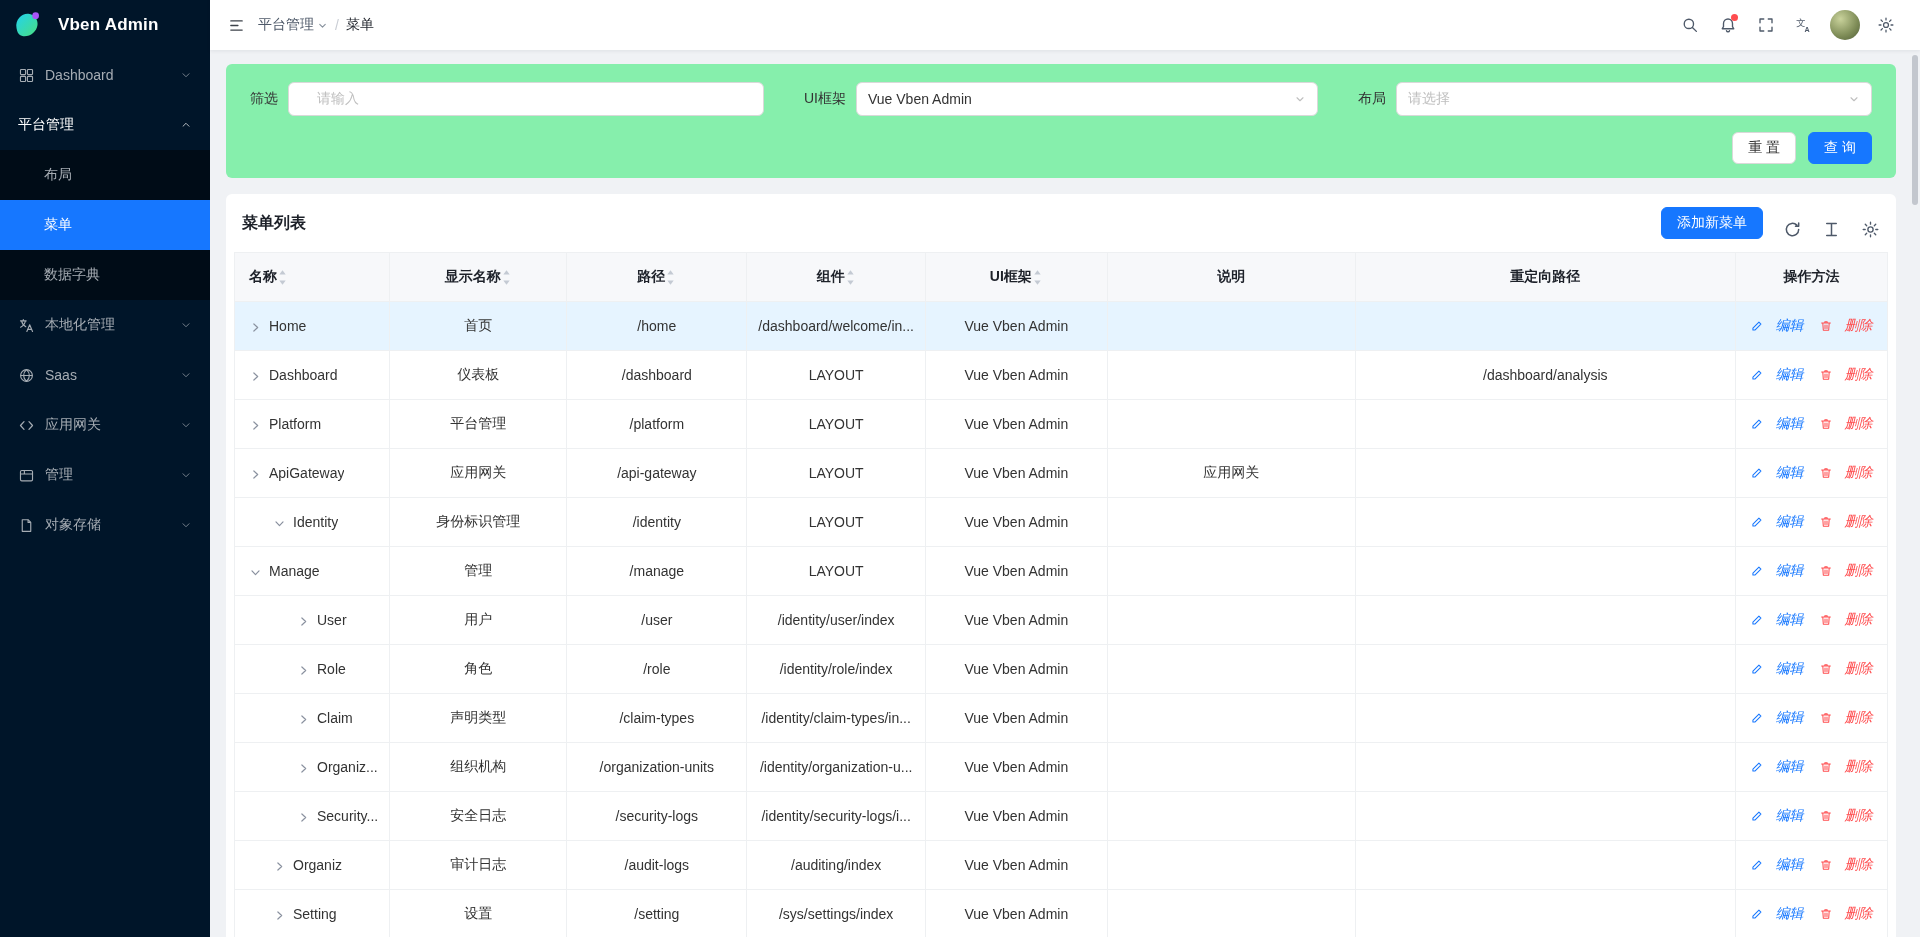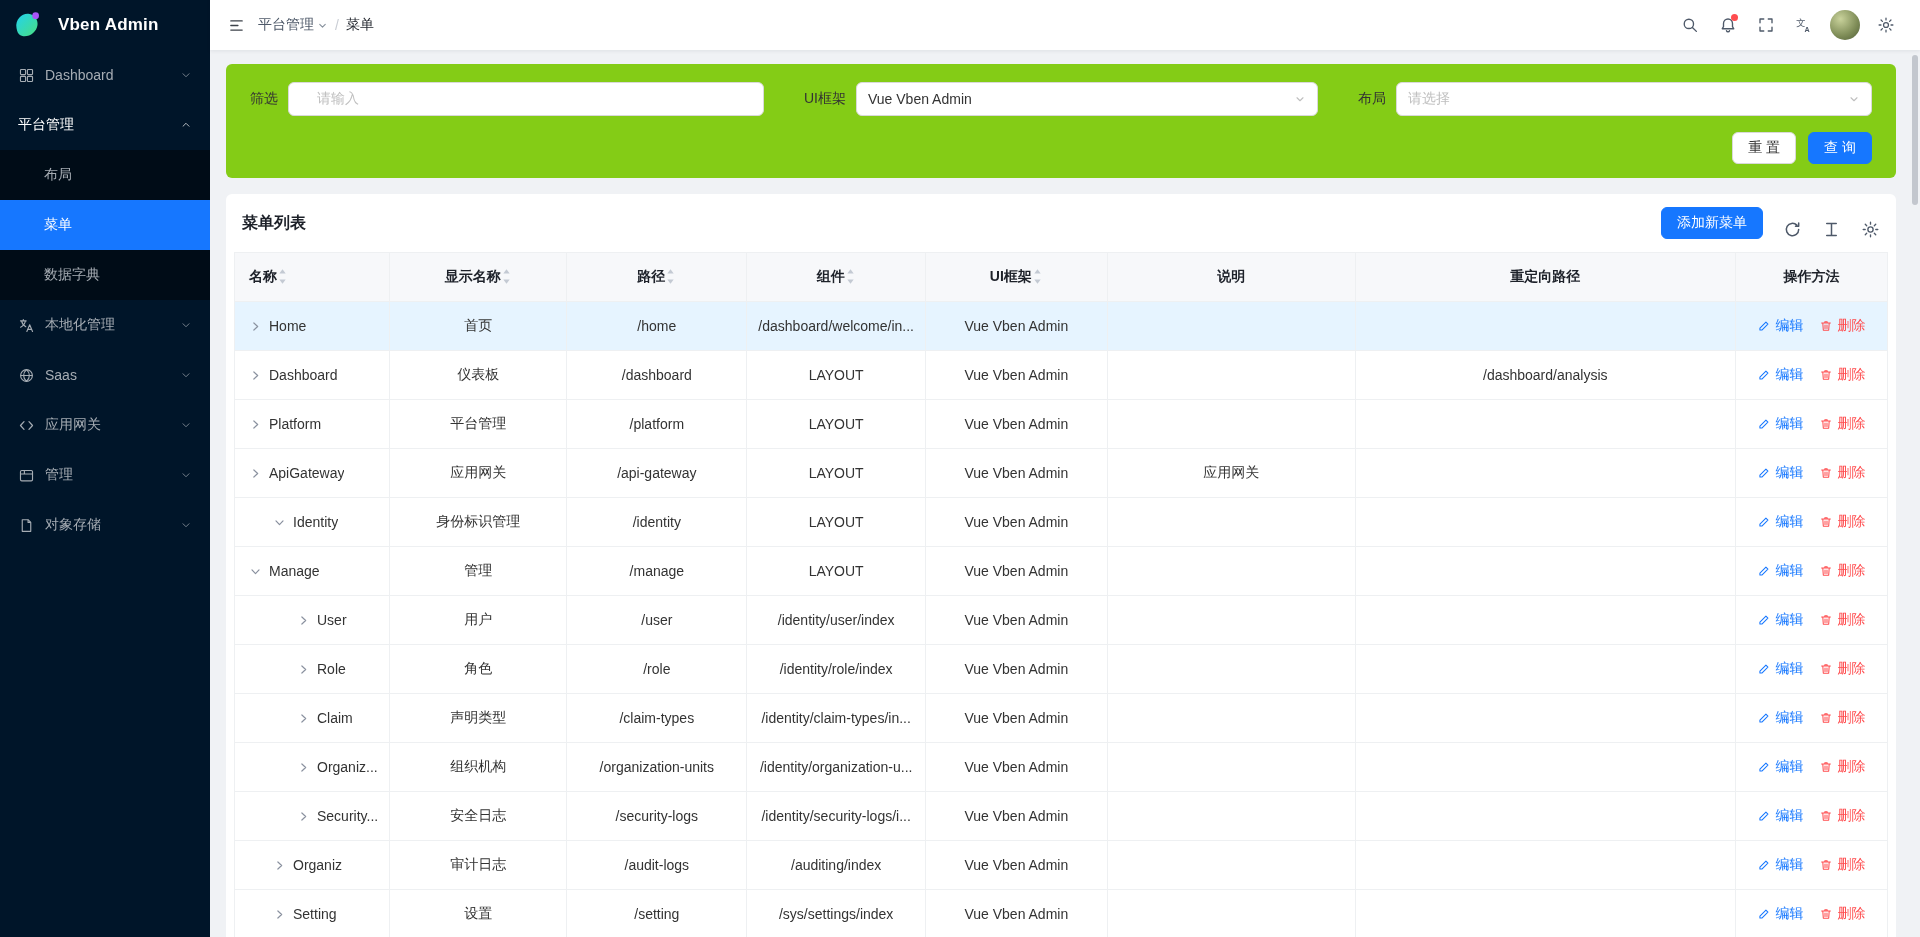--- a/index.html
+++ b/index.html
@@ -50,21 +50,21 @@
     color:#4e5969; cursor:pointer; position:relative; border-radius:4px; }
   .hicon svg { width:18px; height:18px; }
   .bell-dot { position:absolute; top:7px; right:8px; width:7px; height:7px; border-radius:50%;
     background:var(--danger,#ff4d4f); }
   .avatar { width:30px; height:30px; border-radius:50%; margin:0 6px; cursor:pointer;
     background:radial-gradient(circle at 35% 30%, #c9d29b, #7d8b56 60%, #4f5c38); }
 
   
   .content { flex:1; padding:14px 24px 0 16px; overflow:hidden; background:#f0f2f5; }
 
-  .filter-card { background:#84cc16; border-radius:6px; padding:18px 24px 14px; }
+  .filter-card { background:#86efac; border-radius:6px; padding:18px 24px 14px; }
   .filter-row { display:flex; gap:40px; }
   .field { flex:1; display:flex; align-items:center; gap:10px; min-width:0; }
   .field-label { font-size:14px; color:#333; white-space:nowrap; }
   .control { flex:1; height:34px; border:1px solid #d9d9d9; border-radius:6px; background:#fff;
     display:flex; align-items:center; padding:0 11px; font-size:14px; min-width:0; }
   input.control { outline:none; color:#333; font-family:Liberation Mono, monospace;padding-left:28px; }
   input.control::placeholder { color:#bfbfbf; }
   .select-value { flex:1; color:#333; white-space:nowrap; overflow:hidden; }
   .select-value.placeholder { color:#bfbfbf; }
   .sel-caret { width:12px; height:12px; color:#bfbfbf; }
@@ -82,35 +82,35 @@
   .table-title { font-size:16px; font-weight:600; color:#1d2129; }
   .toolbar-right { margin-left:auto; display:flex; align-items:flex-end; gap:20px; }
   .tool-icon { width:19px; height:19px; color:#4e5969; cursor:pointer; }
   .tool-icon svg { width:100%; height:100%; }
 
   .menu-table { width:100%; border-collapse:collapse; table-layout:fixed; }
   .menu-table th, .menu-table td { border:1px solid #eef0f2; }
   .menu-table thead th { background:#f7f8fa; height:49px; font-size:14px; color:#1d2129;
     font-weight:600; text-align:center; padding:0 8px; }
   .menu-table thead th.left { text-align:left; padding-left:14px; }
-  .th-inner { display:inline-flex; align-items:flex-start; vertical-align:middle; }
+  .th-inner { display:inline-flex; align-items:center; vertical-align:middle; }
   .sorter { display:inline-flex; cursor:pointer; }
   .sorter svg { width:11px; height:17px; }
   .menu-table td { height:49px; font-size:14px; color:#333; text-align:center; padding:0 8px;
     overflow:hidden; white-space:nowrap; text-overflow:ellipsis; background:#fff; }
   tr.highlighted td { background:var(--row-highlight,#e6f4ff); }
   td.cell-name { text-align:left; padding-left:14px; }
-  .tree-cell { display:flex; align-items:center; gap:7px; }
+  .tree-cell { display:flex; align-items:flex-end; gap:7px; }
   .expander { width:13px; height:13px; min-width:13px; color:#8a919f; cursor:pointer; }
   .expander svg { width:100%; height:100%; }
   .expander.expanded { transform:rotate(90deg); }
   .row-name { white-space:nowrap; overflow:hidden; text-overflow:ellipsis; }
   .action-links { display:inline-flex; align-items:center; gap:16px; }
-  .link { display:inline-flex; align-items:center; gap:4px; font-size:14px; cursor:pointer;
-    text-decoration:none; }
+  .link { display:inline-flex; align-items:center; gap:11px; font-size:14px; cursor:pointer;
+    text-decoration:none;font-style:italic; }
   .link svg { width:14px; height:14px; }
   .link.edit { color:var(--primary,#1677ff); }
   .link.del { color:var(--danger,#ff4d4f); }
 
   
   .scrollbar { position:fixed; top:0; right:0; width:11px; height:100%; z-index:50; }
   .scroll-thumb { position:absolute; top:55px; right:2px; width:6px; height:150px;
     background:#c3c7ce; border-radius:3px; cursor:pointer; }
 </style>
 </head>

